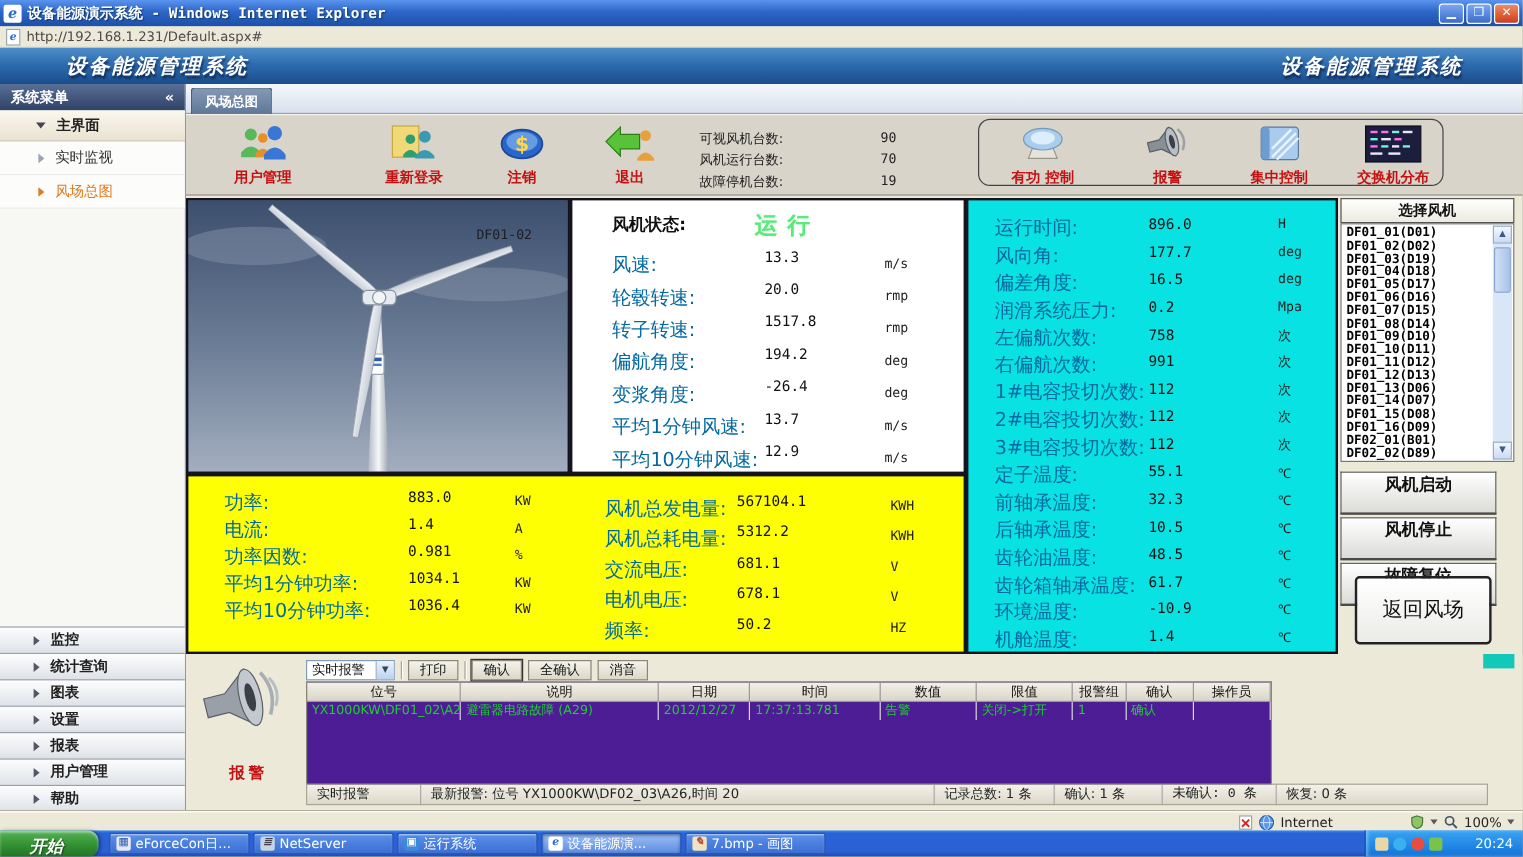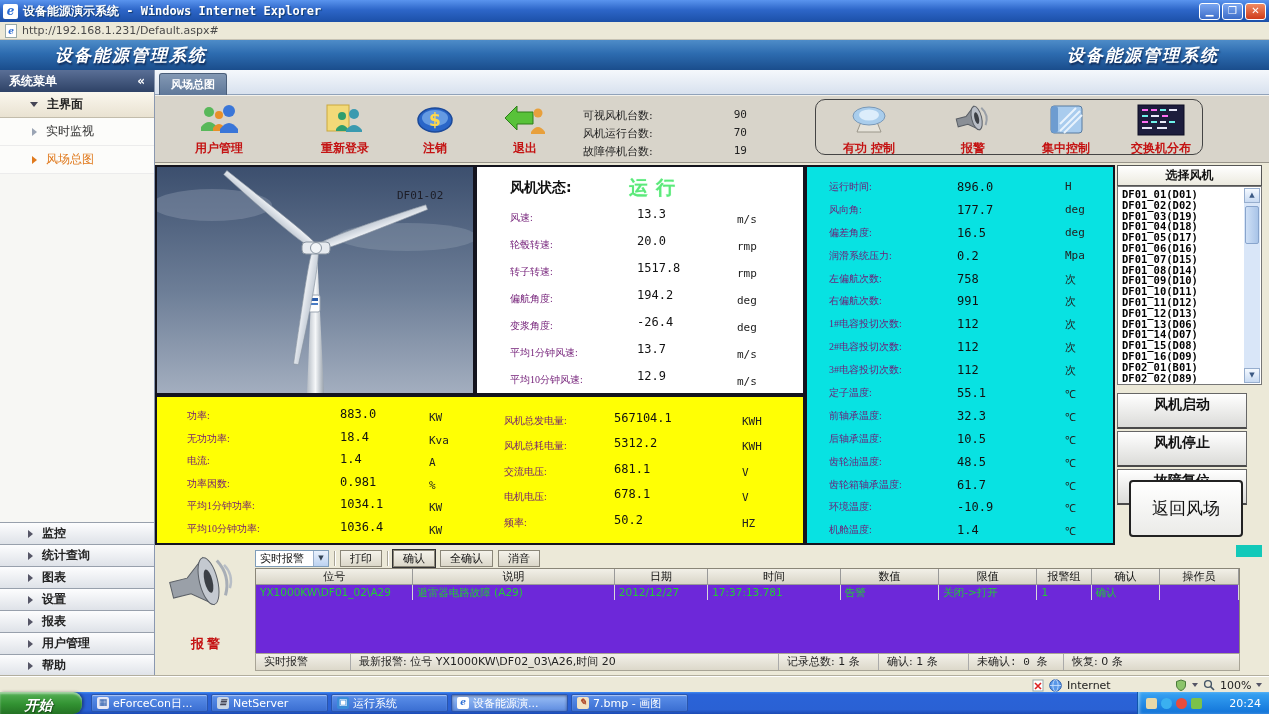--- a/index.html
+++ b/index.html
@@ -82,21 +82,21 @@
     border:2px solid #14141e; background:#55688a; }
   .img-label { position:absolute; left:240px; top:22px; color:#1d1d26;
     font:11px "DejaVu Sans Mono",monospace; }
   .white-panel { position:absolute; left:320px; top:95px; width:330px; height:230px;
     background:#fff; border:2px solid #14141e; }
   .status-row { position:relative; height:38px; padding-top:12px; }
   .status-row .st-lbl { position:absolute; left:33px; top:12px; font-size:14px; font-weight:bold; color:#111; }
   .status-row .st-val { position:absolute; left:152px; top:8px; font-size:19px; font-weight:bold;
     letter-spacing:8px; color:#5ce87a; text-shadow:0 0 1px #9fffbb; }
   .prow { position:relative; }
-  .prow .lbl { position:absolute; font-size:10px; color:#701a75;font-family:Liberation Serif, serif; }
+  .prow .lbl { position:absolute; font-size:16px; color:#0369a1; }
   .prow .val { position:absolute; font:12px "DejaVu Sans Mono",monospace; color:#111; }
   .prow .unit { position:absolute; font:11px "DejaVu Sans Mono",monospace; color:#222; }
   .white-panel .prow { height:27px; }
   .white-panel .lbl { left:33px; top:6px; }
   .white-panel .val { left:160px; top:2px; }
   .white-panel .unit { left:260px; top:8px; }
   .cyan-panel { position:absolute; left:650px; top:95px; width:310px; height:380px;
     background:#08e2e2; border:2px solid #14141e; padding-top:9px; }
   .cyan-panel .prow { height:22.9px; }
   .cyan-panel .lbl { left:22px; top:4px; }
@@ -145,21 +145,21 @@
   .teal-decor { position:absolute; right:7px; top:0; width:26px; height:12px; background:#12c9b9; }
   .alarm-toolbar { position:absolute; left:100px; top:4px; height:19px; display:flex; gap:5px; align-items:center; }
   .alarm-select { width:74px; height:17px; background:#fff; border:1px solid #7f9db9; font-size:11px;
     display:flex; align-items:center; padding-left:4px; color:#111; }
   .dd { margin-left:auto; width:15px; height:15px; background:linear-gradient(180deg,#eaf2fd,#bcd2f0);
     border-left:1px solid #9ab0cc; text-align:center; font-size:7px; color:#345; line-height:15px; }
   .vsep { width:1px; height:15px; background:#a8a496; box-shadow:1px 0 0 #fff; }
   .alarm-btn { height:17px; padding:0 9px; background:linear-gradient(180deg,#f5f3eb,#dbd7c9);
     border:1px solid #8a8678; font-size:11px; line-height:15px; color:#111; }
   .alarm-btn.primary { outline:1px solid #333; }
-  .alarm-table { position:absolute; left:100px; top:23px; width:985px; background:#6d28d9;
+  .alarm-table { position:absolute; left:100px; top:23px; width:805px; background:#4c1d95;
     border:1px solid #8a8678; }
   .t-head { display:flex; height:16px; background:linear-gradient(180deg,#f2f0e8,#d7d3c5); }
   .t-head .cell { border-right:1px solid #999; border-bottom:1px solid #999; font-size:11px;
     text-align:center; line-height:15px; color:#111; overflow:hidden; white-space:nowrap; }
   .t-row { display:flex; height:15px; }
   .t-row .cell { border-right:1px solid #d8d8d8; font:10.5px "DejaVu Sans",sans-serif; color:#22cc33;
     line-height:15px; padding-left:4px; overflow:hidden; white-space:nowrap; }
   .cell:nth-child(1){width:16%;} .cell:nth-child(2){width:20.5%;} .cell:nth-child(3){width:9.5%;}
   .cell:nth-child(4){width:13.5%;} .cell:nth-child(5){width:10%;} .cell:nth-child(6){width:10%;}
   .cell:nth-child(7){width:5.5%;} .cell:nth-child(8){width:7%;} .cell:nth-child(9){width:8%;}
@@ -615,25 +615,20 @@
 
     <div class="yellow-panel">
       <div class="ycol-l">
 
           <div class="prow">
             <span class="lbl">功率:</span>
             <span class="val">883.0</span>
             <span class="unit">KW</span>
           </div>
 
-          <div class="prow">
-            <span class="lbl">无功功率:</span>
-            <span class="val">18.4</span>
-            <span class="unit">Kva</span>
-          </div>
 
           <div class="prow">
             <span class="lbl">电流:</span>
             <span class="val">1.4</span>
             <span class="unit">A</span>
           </div>
 
           <div class="prow">
             <span class="lbl">功率因数:</span>
             <span class="val">0.981</span>

